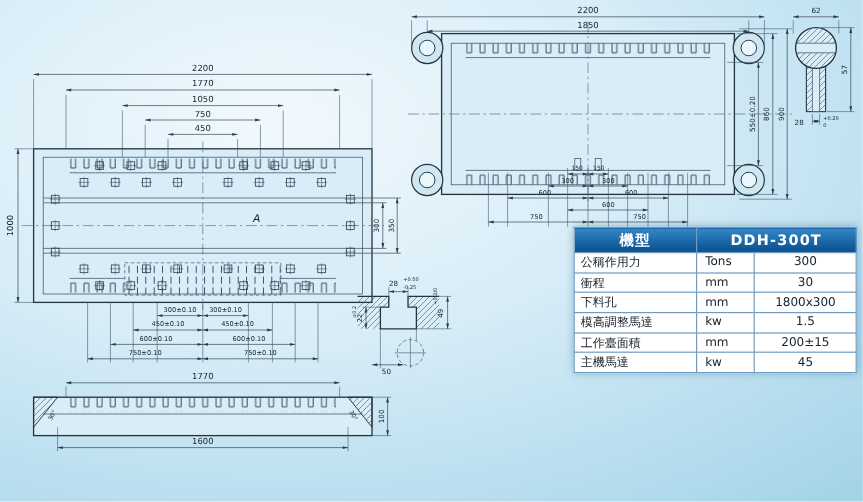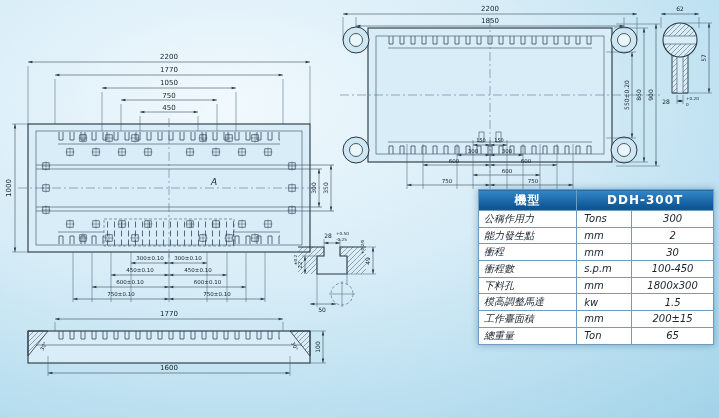--- a/index.html
+++ b/index.html
@@ -28,21 +28,21 @@
   .tol{font-size:4.2px;text-anchor:start}
   .ital{font-style:italic;font-size:9px;text-anchor:middle}
 
   
   .spec-table{position:absolute;left:478px;top:189px;width:236px;}
   .spec-table table{border-collapse:collapse;width:100%;background:#fdfeff;
      box-shadow:0 0 7px rgba(20,80,130,.4);}
   .spec-table th,.spec-table td{border:1px solid #6f9cc0;}
   .spec-table thead th{background:linear-gradient(180deg,#3487c7 0%,#0e5695 85%);
      color:#fff;font-size:12px;font-weight:bold;height:20px;padding:0 4px;letter-spacing:1px;}
-  .spec-table td{font-size:10px;color:#16222e;height:15.7px;padding:0 3px;background:#ffffff;font-style:italic;}
+  .spec-table td{font-size:10px;color:#16222e;height:15.7px;padding:0 3px;background:#ffffff;}
   .spec-table td.n{text-align:left;padding-left:5px;}
   .spec-table td.u{text-align:left;padding-left:7px;margin-top:10px;}
   .spec-table td.v{text-align:center;}
 </style>
 </head>
 <body>
 
 <div class="stage">
 
 <svg class="drawing" width="719" height="418" viewBox="0 0 719 418">
@@ -368,51 +368,41 @@
         <th colspan="2">DDH-300T</th>
       </tr>
     </thead>
     <tbody>
       <tr>
         <td class="n">公稱作用力</td>
         <td class="u">Tons</td>
         <td class="v">300</td>
       </tr>
       <tr>
-        <td class="n">能力發生點</td>
-        <td class="u">mm</td>
-        <td class="v">2</td>
-      </tr>
-      <tr>
         <td class="n">衝程</td>
         <td class="u">mm</td>
         <td class="v">30</td>
       </tr>
       <tr>
-        <td class="n">衝程數</td>
-        <td class="u">s.p.m</td>
-        <td class="v">100-450</td>
-      </tr>
-      <tr>
         <td class="n">下料孔</td>
         <td class="u">mm</td>
         <td class="v">1800x300</td>
       </tr>
       <tr>
         <td class="n">模高調整馬達</td>
         <td class="u">kw</td>
         <td class="v">1.5</td>
       </tr>
       <tr>
         <td class="n">工作臺面積</td>
         <td class="u">mm</td>
         <td class="v">200±15</td>
       </tr>
       <tr>
-        <td class="n">總重量</td>
-        <td class="u">Ton</td>
-        <td class="v">65</td>
+        <td class="n">主機馬達</td>
+        <td class="u">kw</td>
+        <td class="v">45</td>
       </tr>
     </tbody>
   </table>
 </div>
 
 </div>
 
 </body></html>

